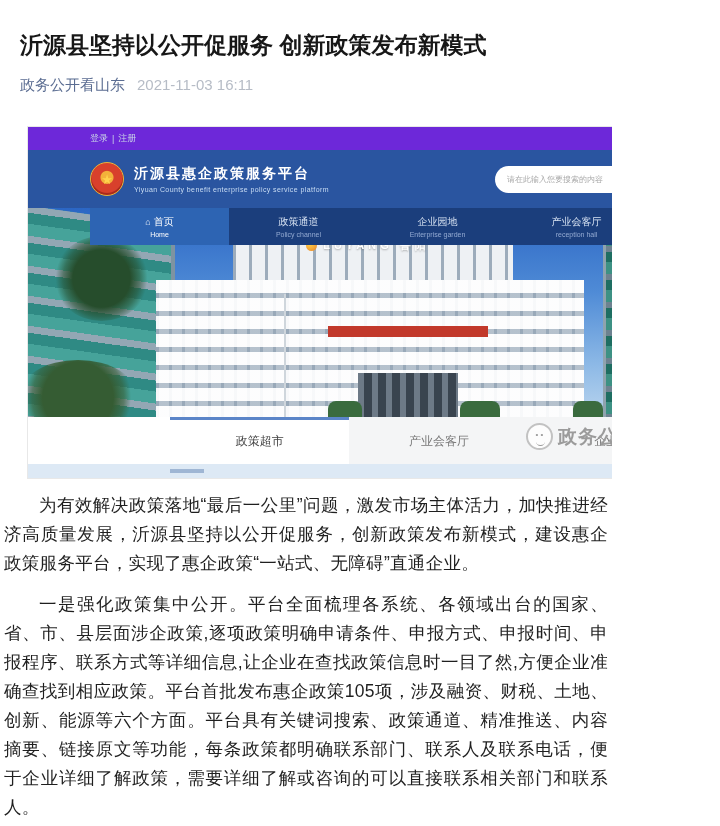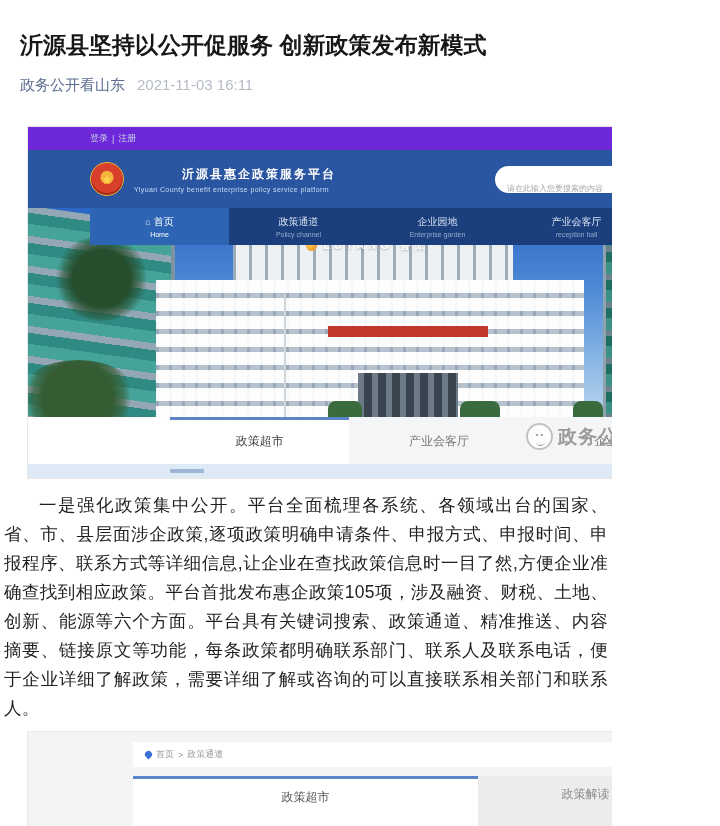--- a/index.html
+++ b/index.html
@@ -15,24 +15,24 @@
 
   
   .shot1 { position:relative; margin:32px 0 0 28px; width:680px; height:351px; overflow:hidden;
            box-shadow:0 0 0 1px #e8e8e8; }
   .topbar { height:23px; background:#6d28d9; color:#c9d4e6; font-size:9px;
             display:flex; align-items:center; gap:4px; padding-left:62px; }
   .pheader { position:relative; height:58px; background:#2a55a0; display:flex; align-items:center; padding-left:62px; }
   .emblem { width:34px; height:34px; border-radius:50%; background:radial-gradient(circle at 50% 45%, #f3b23a 0 6px, #d8402c 7px 15px, #a92a1c 16px);
             display:flex; align-items:center; justify-content:center; color:#ffd34d; font-size:13px; margin-right:10px;
             border:1px solid #e8b23c; flex:0 0 auto; }
-  .pt { font-size:12px; font-weight:700; color:#fff; letter-spacing:2px;margin-left:48px; }
+  .pt { font-size:14px; font-weight:700; color:#fff; letter-spacing:2px; }
   .pe { font-size:7px; color:#c9ddf4; margin-top:3px; letter-spacing:.4px; }
   .searchbox { position:absolute; right:55px; top:16px; width:158px; height:27px; background:#fff;
-               border-radius:14px; display:flex; align-items:flex-end; padding:0 9px 0 12px; }
+               border-radius:14px; display:flex; align-items:center; padding:0 9px 0 12px; }
   .searchbox input { border:none; outline:none; flex:1; font-size:8px; color:#666; background:transparent; min-width:0;
                      font-family:"Liberation Sans","DejaVu Sans",sans-serif; }
   .searchbox input::placeholder { color:#a8a8a8; }
   .sdiv { width:1px; height:12px; background:#ddd; margin:0 6px 0 4px; }
   .mag { position:relative; width:9px; height:9px; border:1.5px solid #8a8a8a; border-radius:50%; flex:0 0 auto; }
   .mag::after { content:""; position:absolute; left:7px; top:7px; width:5px; height:1.5px; background:#8a8a8a;
                 transform:rotate(45deg); transform-origin:0 0; }
 
   
   .photo { position:relative; height:209px; overflow:hidden;
@@ -196,20 +196,21 @@
     <div class="bluestrip">
       <span class="dash"></span>
     </div>
 
     <div class="scroll1">
       <div class="s1-thumb"></div>
       <div class="s1-green"></div>
     </div>
   </div>
 
+  <p class="para">为有效解决政策落地“最后一公里”问题，激发市场主体活力，加快推进经济高质量发展，沂源县坚持以公开促服务，创新政策发布新模式，建设惠企政策服务平台，实现了惠企政策“一站式、无障碍”直通企业。</p>
   <p class="para">一是强化政策集中公开。平台全面梳理各系统、各领域出台的国家、省、市、县层面涉企政策,逐项政策明确申请条件、申报方式、申报时间、申报程序、联系方式等详细信息,让企业在查找政策信息时一目了然,方便企业准确查找到相应政策。平台首批发布惠企政策105项，涉及融资、财税、土地、创新、能源等六个方面。平台具有关键词搜索、政策通道、精准推送、内容摘要、链接原文等功能，每条政策都明确联系部门、联系人及联系电话，便于企业详细了解政策，需要详细了解或咨询的可以直接联系相关部门和联系人。</p>
 
   <div class="shot2">
     <div class="crumbbar">
       <span class="pin"></span>
       <span class="crumb-home">首页</span>
       <span>&gt;</span>
       <span>政策通道</span>
     </div>
     <div class="tabs2">

